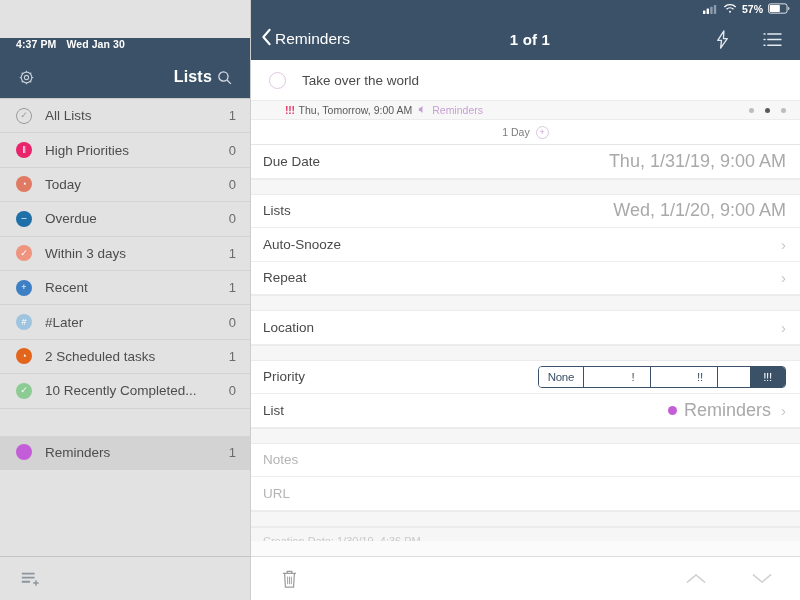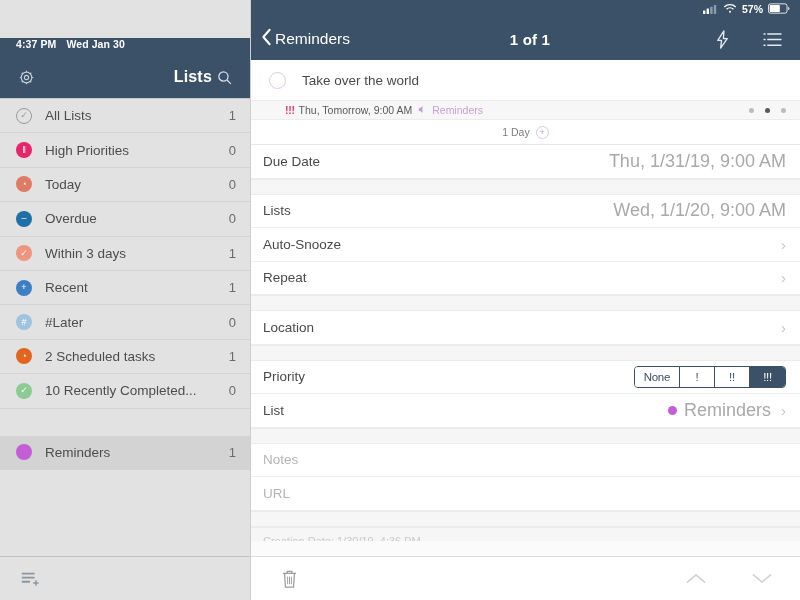--- a/index.html
+++ b/index.html
@@ -202,20 +202,21 @@
   .form-label.placeholder { color: #b4b4b4; }
   .form-value { font-size: 18px; color: #a9a9a9; }
   .chev { color: #c6c6c6; font-size: 15px; margin-left: 10px; line-height: 1; }
 
   .seg {
     display: flex;
     border: 1px solid #3b5168;
     border-radius: 4px;
     overflow: hidden;
     height: 22px;
+    gap: 32px;
   }
   .seg-item {
     min-width: 35px;
     padding: 0 9px;
     display: flex; align-items: center; justify-content: center;
     font-size: 11.5px;
     color: #3b5168;
     background: #ffffff;
     border-right: 1px solid #3b5168;
     cursor: pointer;

